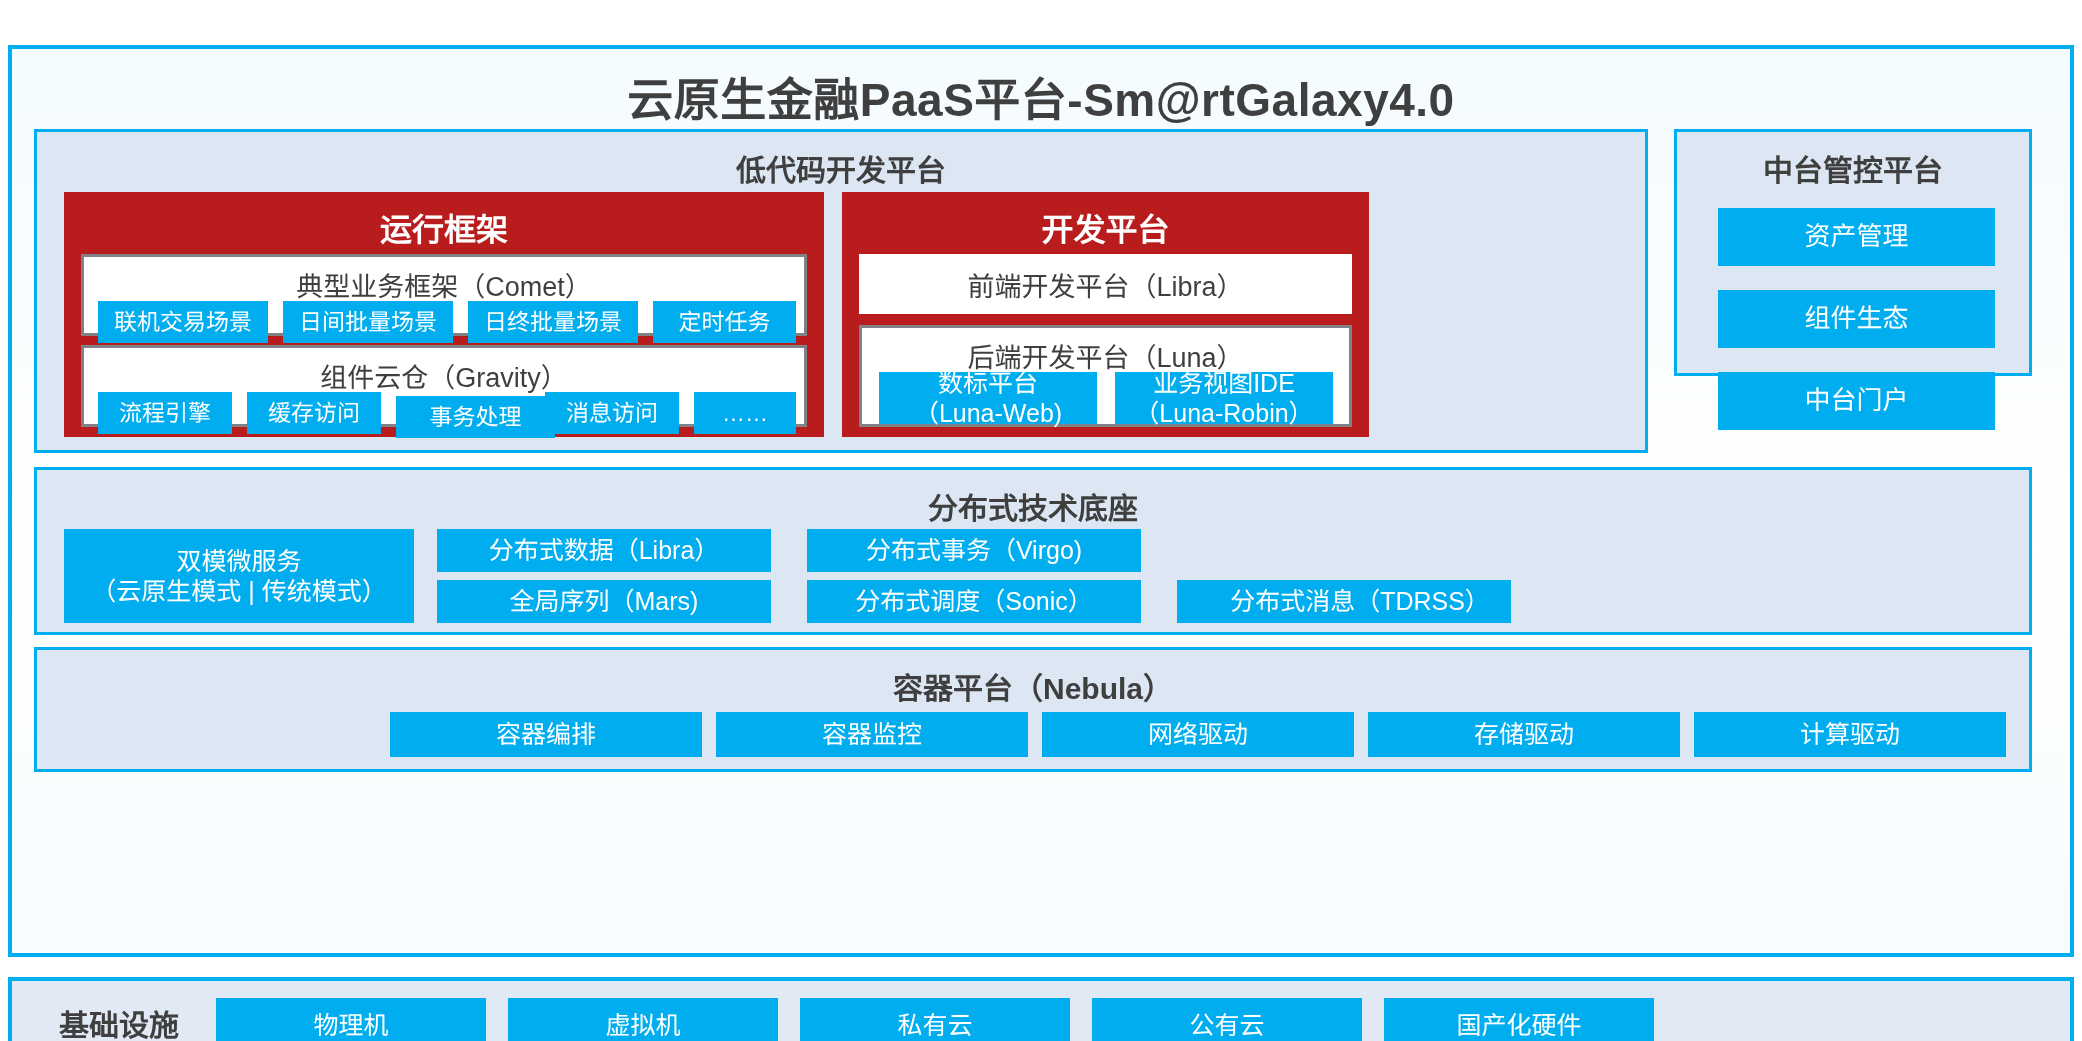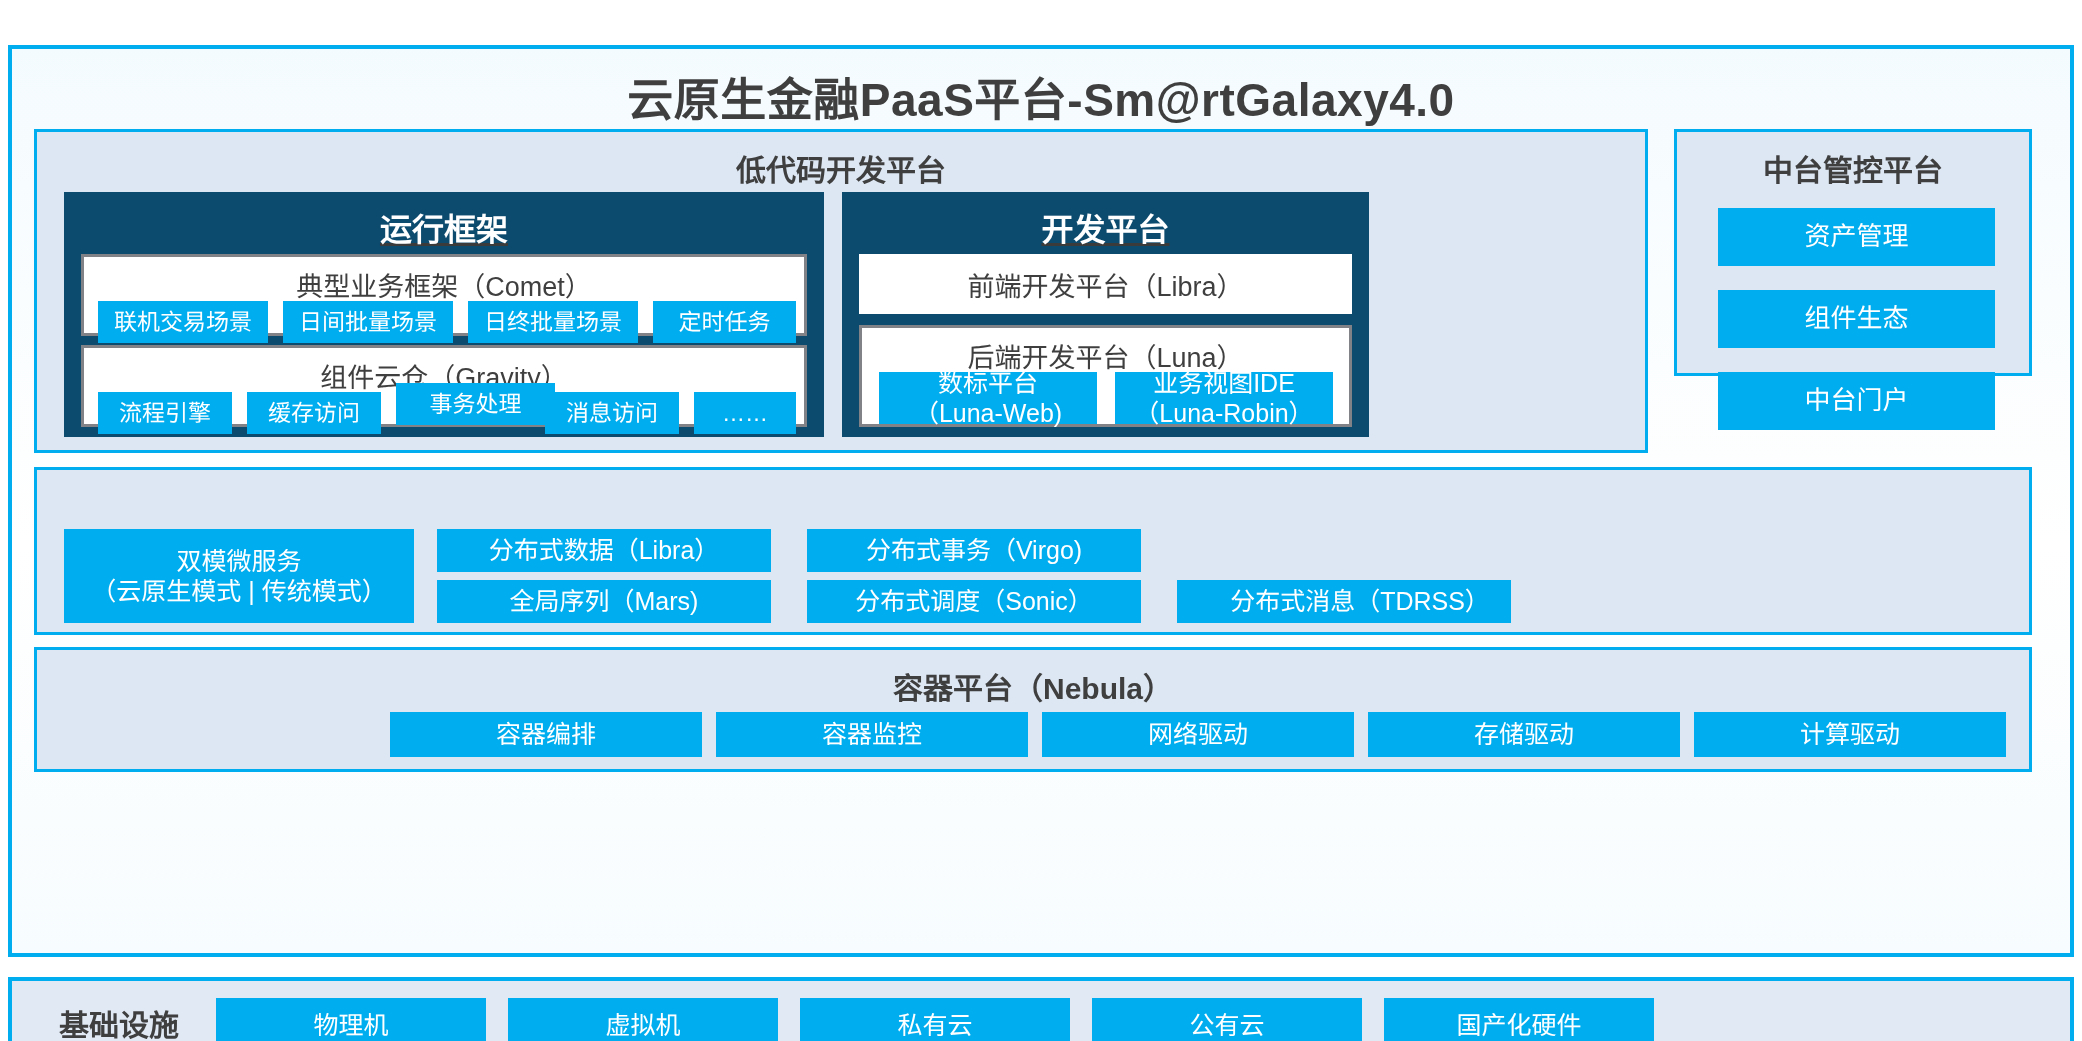--- a/index.html
+++ b/index.html
@@ -68,23 +68,22 @@
     text-align: center;
     font-size: 30px;
     font-weight: bold;
     color: #3f3f3f;
     margin-top: 14px;
   }
 
   
   .blue-card {
     position: absolute;
-    background: #0c4a6e;
-    box-sizing: border-box;
-    text-decoration: underline;
+    background: #b91c1c;
+    box-sizing: border-box;
   }
   .blue-card-title {
     text-align: center;
     color: #ffffff;
     font-size: 32px;
     font-weight: bold;
     padding-top: 12px;
   }
 
   
@@ -172,21 +171,21 @@
           <div class="chip" style="left:14px; top:44px; width:170px; height:42px;">联机交易场景</div>
           <div class="chip" style="left:199px; top:44px; width:170px; height:42px;">日间批量场景</div>
           <div class="chip" style="left:384px; top:44px; width:170px; height:42px;">日终批量场景</div>
           <div class="chip" style="left:569px; top:44px; width:143px; height:42px;">定时任务</div>
         </div>
 
         <div class="white-group" style="left:17px; top:153px; width:726px; height:82px;">
           <div class="white-group-title">组件云仓（Gravity）</div>
           <div class="chip" style="left:14px; top:44px; width:134px; height:42px;">流程引擎</div>
           <div class="chip" style="left:163px; top:44px; width:134px; height:42px;">缓存访问</div>
-          <div class="chip" style="left:312px; top:35px; width:159px; height:42px;">事务处理</div>
+          <div class="chip" style="left:312px; top:48px; width:159px; height:42px;">事务处理</div>
           <div class="chip" style="left:461px; top:44px; width:134px; height:42px;">消息访问</div>
           <div class="chip" style="left:610px; top:44px; width:102px; height:42px;">……</div>
         </div>
       </div>
 
       <div class="blue-card" style="left:805px; top:60px; width:527px; height:245px;">
         <div class="blue-card-title">开发平台</div>
 
         <div class="wchip" style="left:17px; top:62px; width:493px; height:60px;">前端开发平台（Libra）</div>
 
@@ -201,20 +200,21 @@
     </div>
 
     <div class="panel" style="left:1662px; top:80px; width:358px; height:247px;">
       <div class="panel-title">中台管控平台</div>
       <div class="chip xl" style="left:41px; top:76px; width:277px; height:58px;">资产管理</div>
       <div class="chip xl" style="left:41px; top:158px; width:277px; height:58px;">组件生态</div>
       <div class="chip xl" style="left:41px; top:240px; width:277px; height:58px;">中台门户</div>
     </div>
 
     <div class="panel" style="left:22px; top:418px; width:1998px; height:168px;">
+      <div class="panel-title">分布式技术底座</div>
 
       <div class="chip lg" style="left:27px; top:59px; width:350px; height:94px;">双模微服务
 （云原生模式 | 传统模式）</div>
 
       <div class="chip lg" style="left:400px; top:59px; width:334px; height:43px;">分布式数据（Libra）</div>
       <div class="chip lg" style="left:400px; top:110px; width:334px; height:43px;">全局序列（Mars)</div>
 
       <div class="chip lg" style="left:770px; top:59px; width:334px; height:43px;">分布式事务（Virgo)</div>
       <div class="chip lg" style="left:770px; top:110px; width:334px; height:43px;">分布式调度（Sonic）</div>
 

